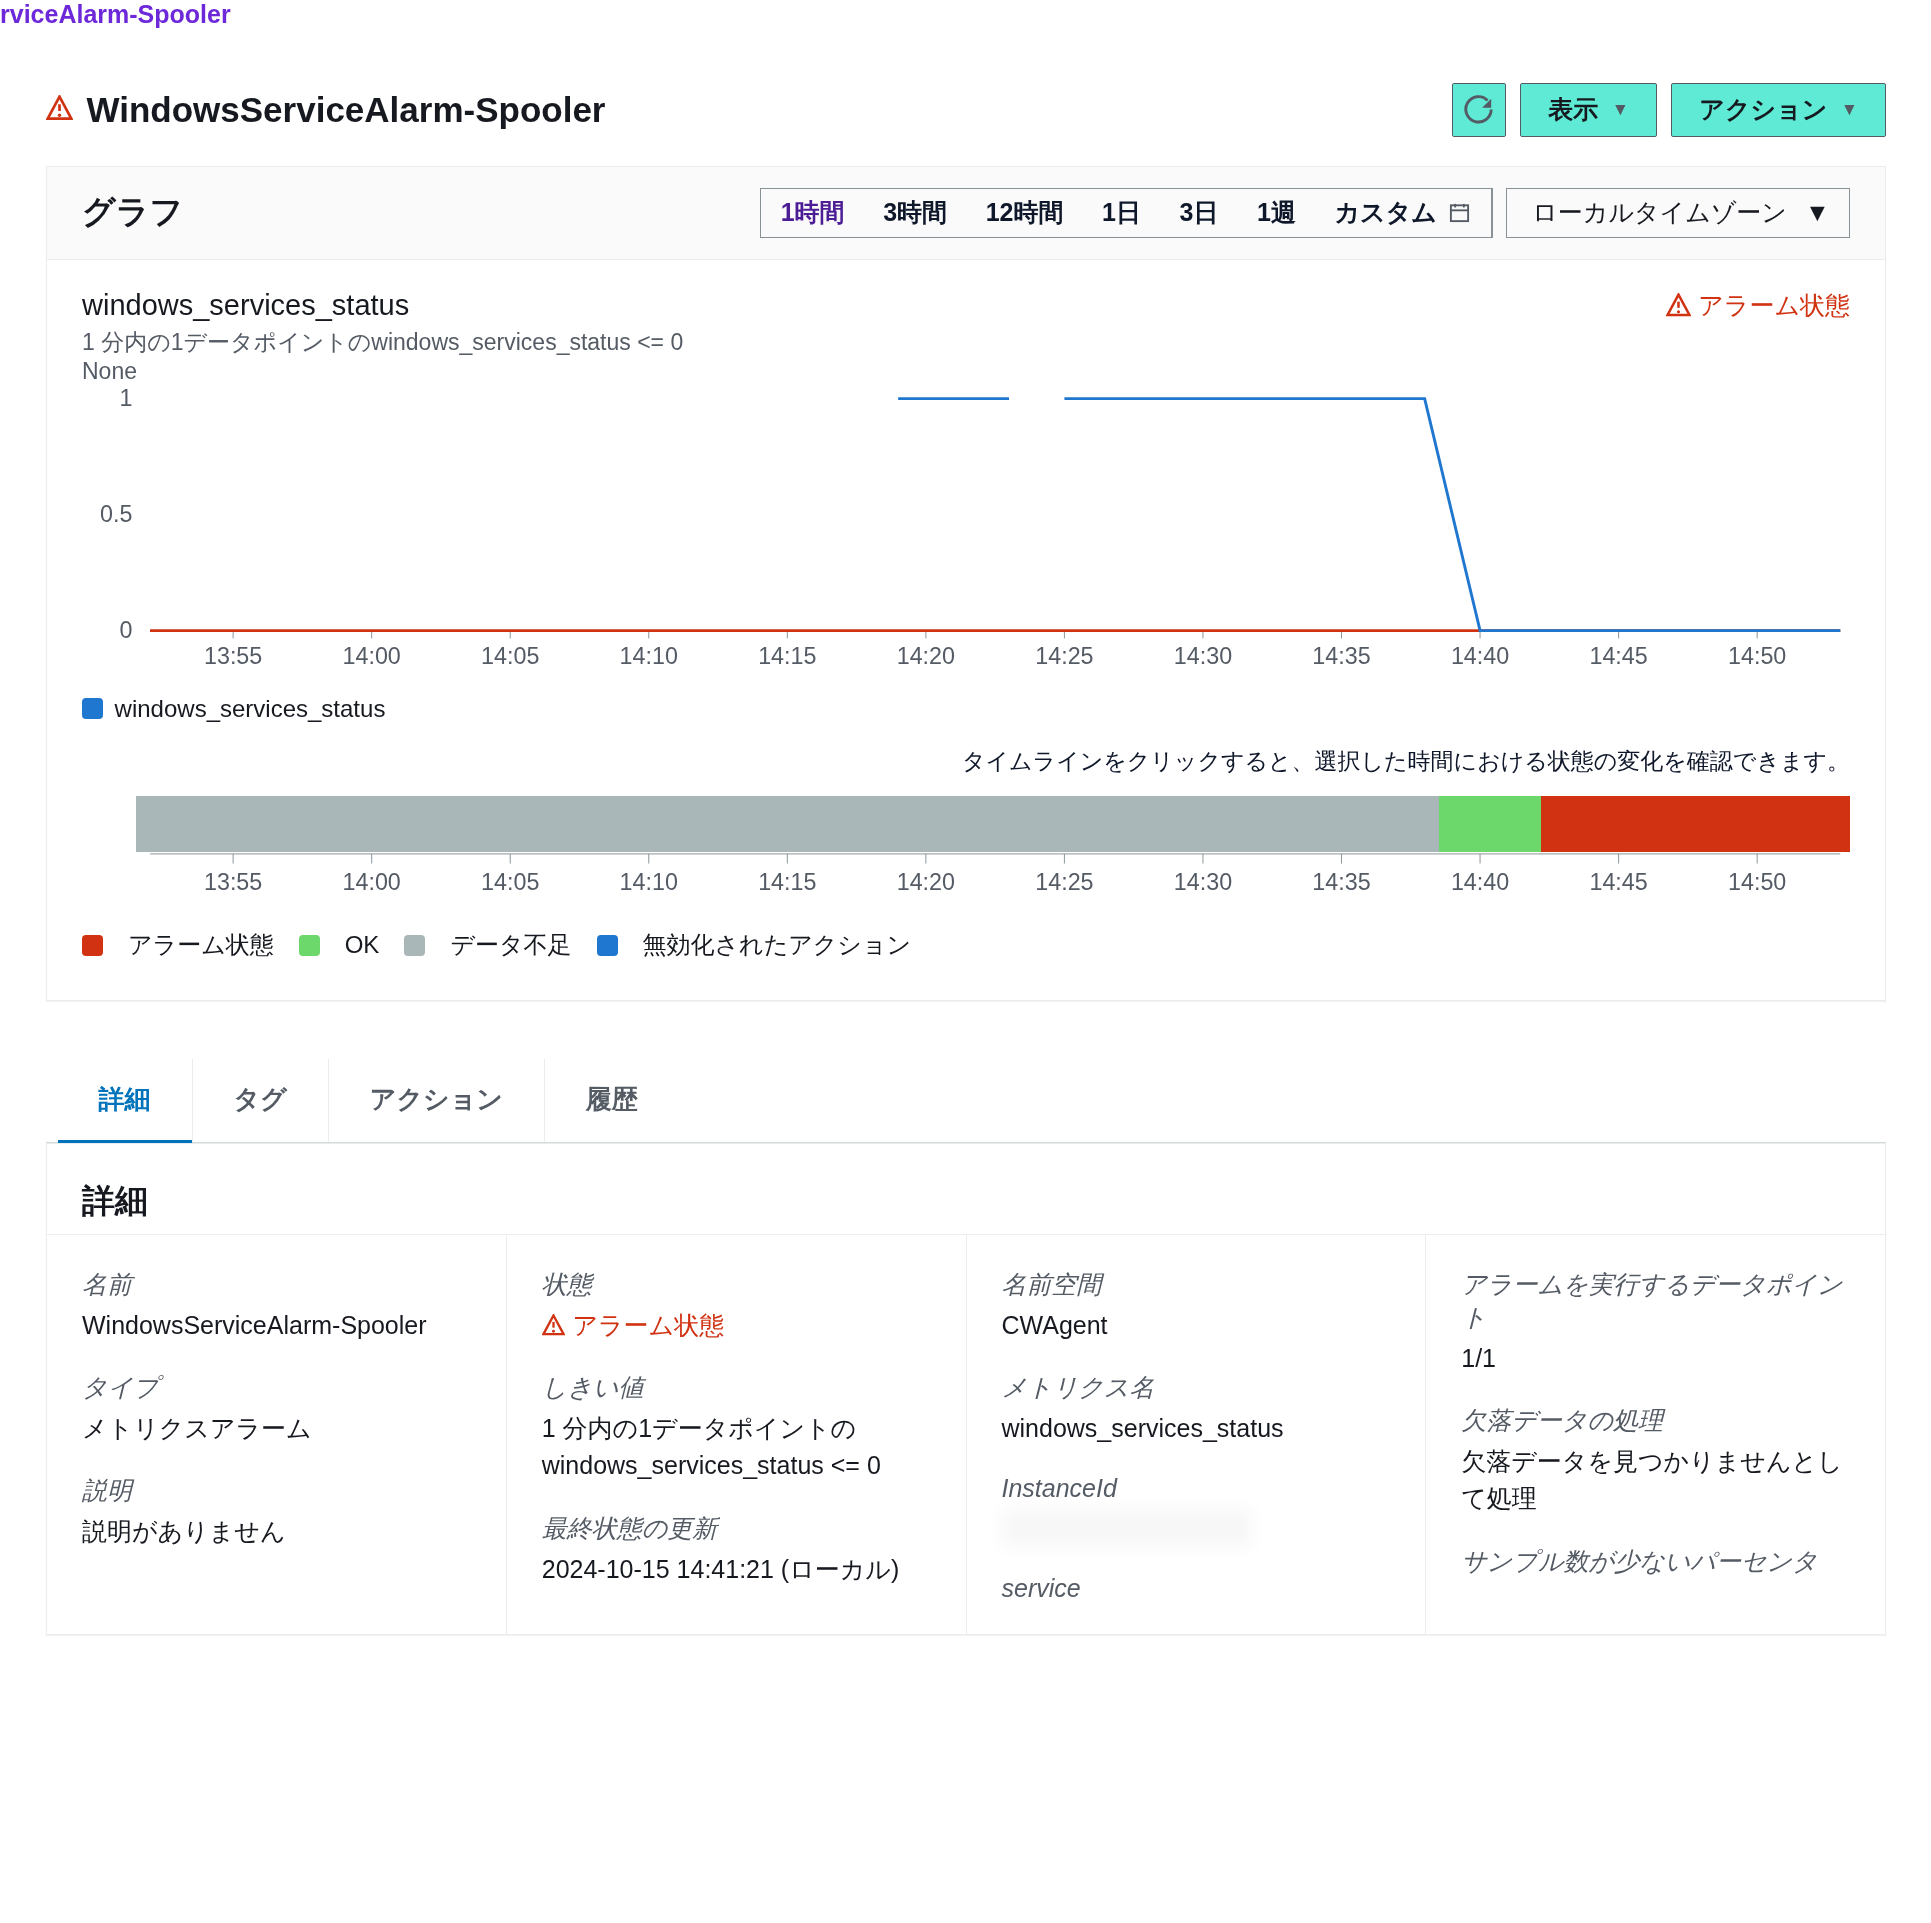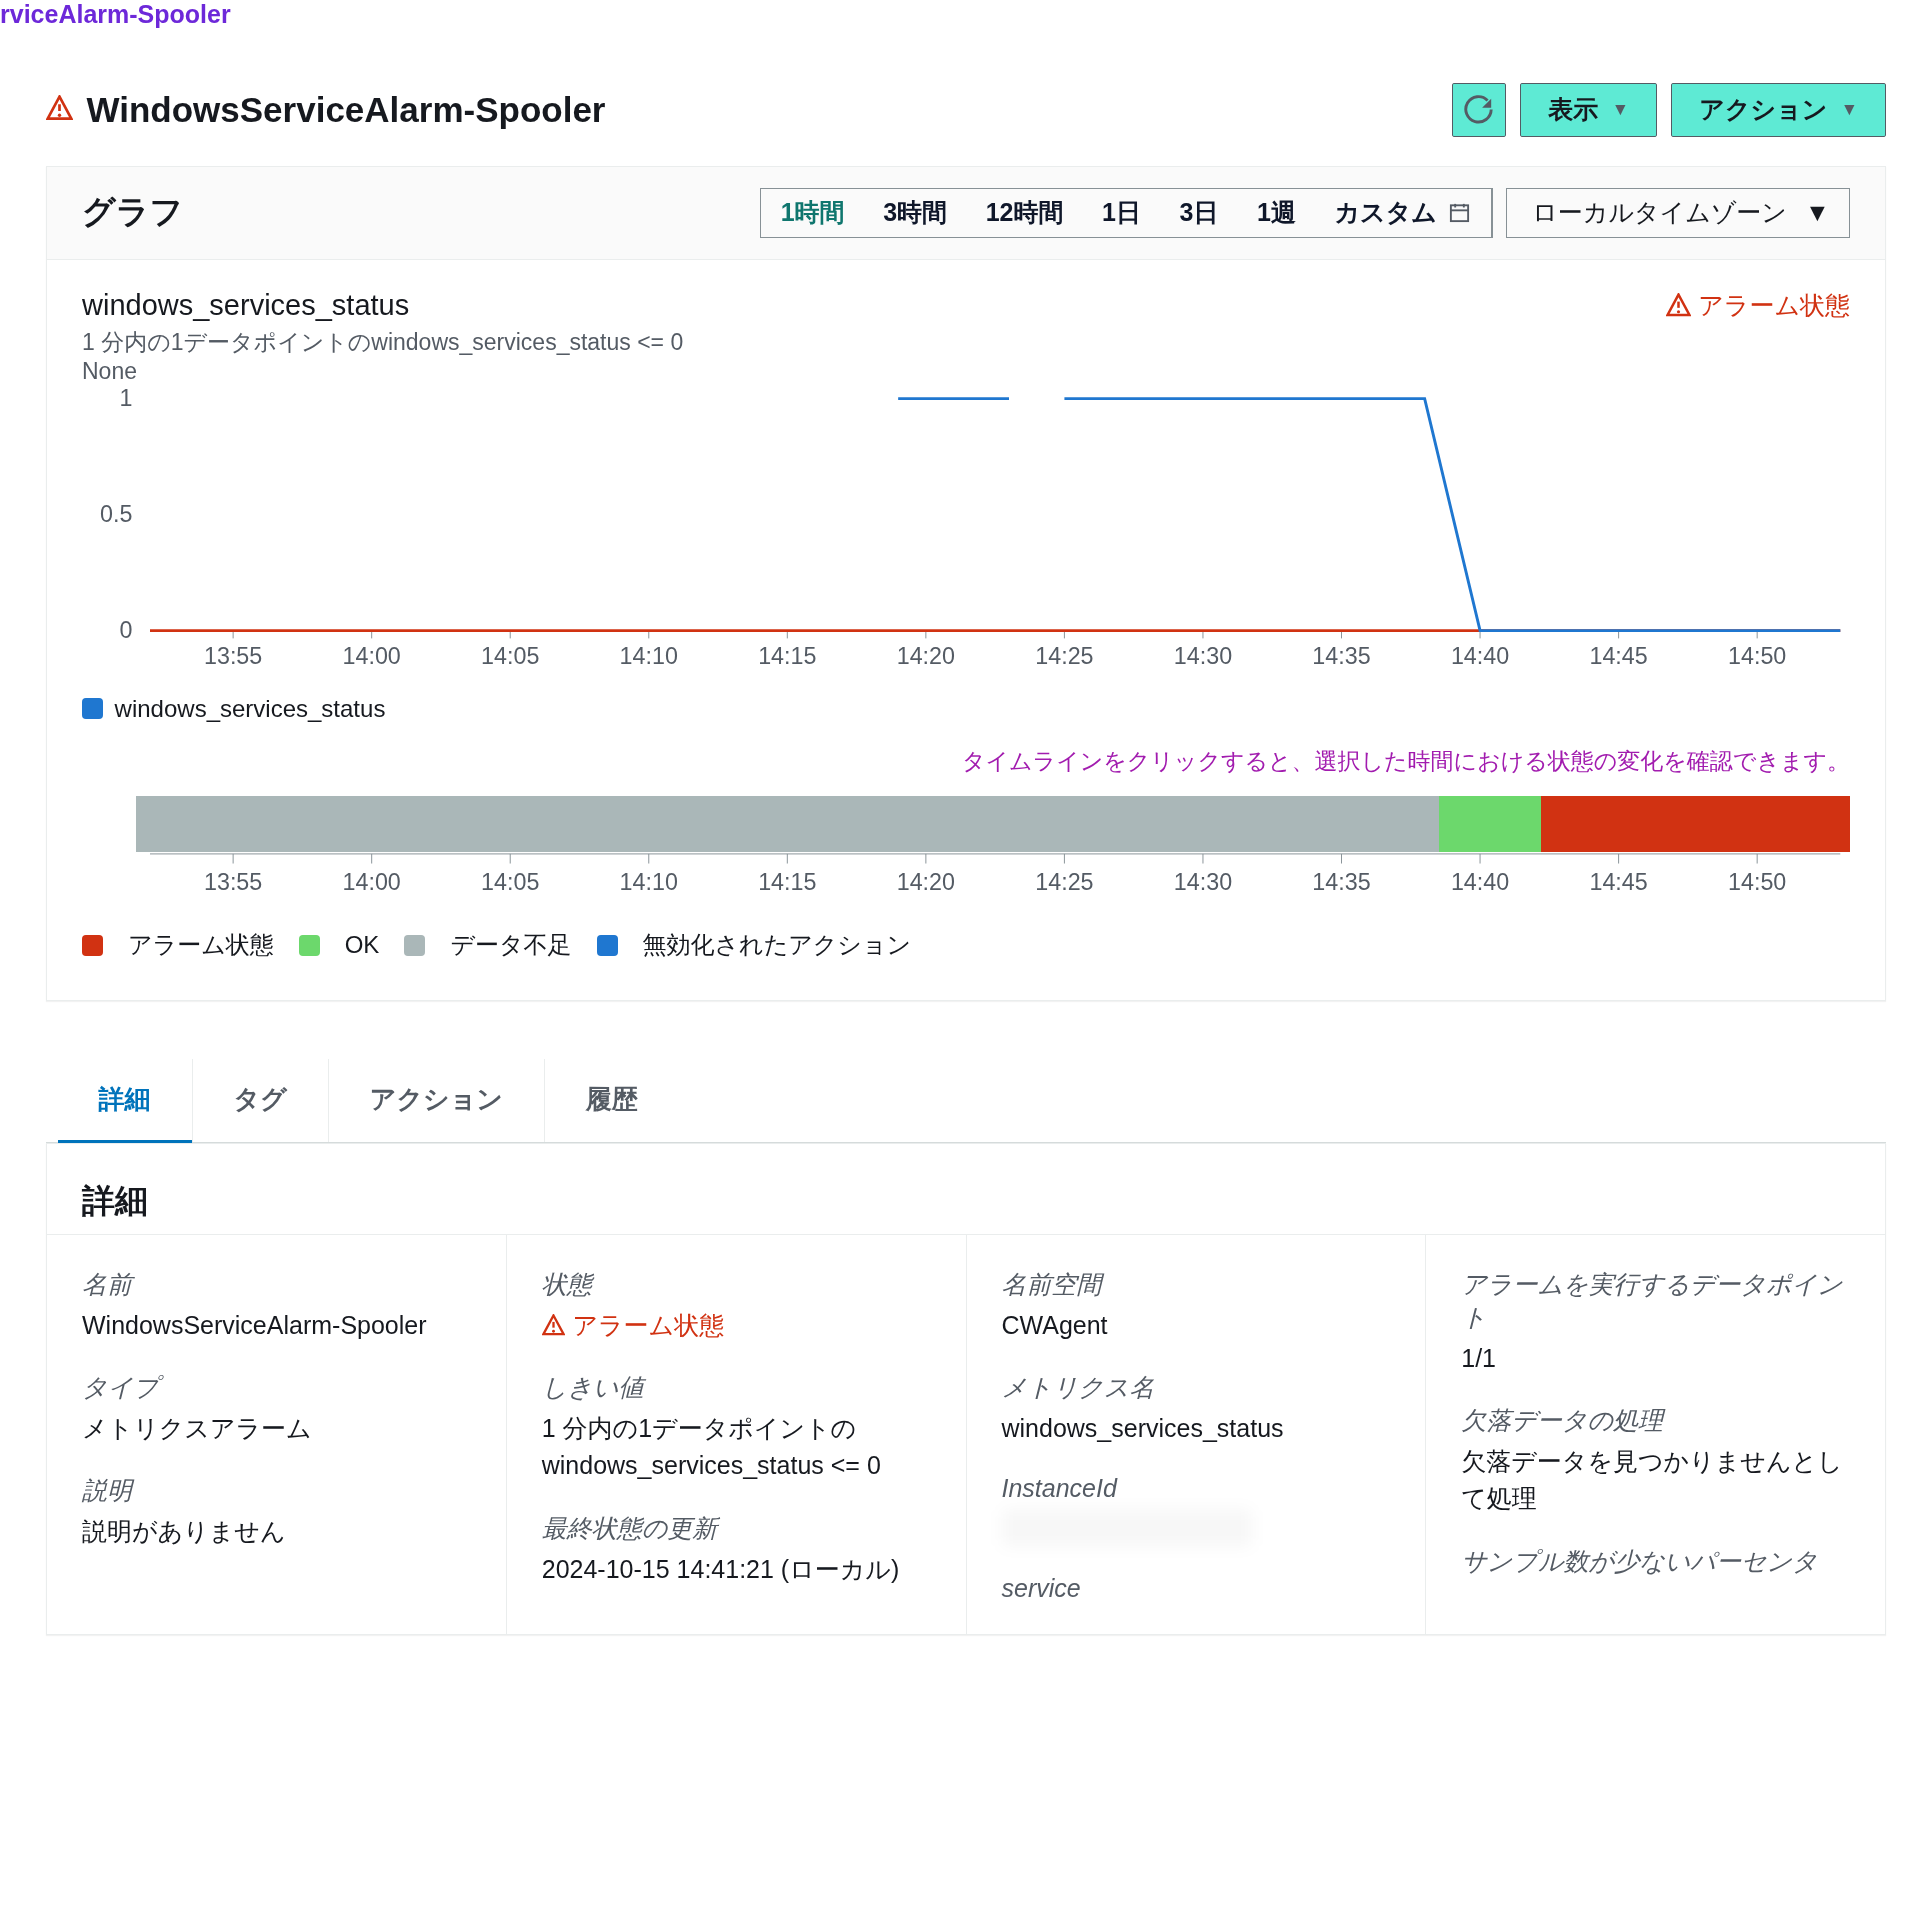--- a/index.html
+++ b/index.html
@@ -18,37 +18,37 @@
   .btn { background:#5eead4; border:1px solid #545b64; border-radius:1.9px; height:54px; padding:0 27px; font-size:25px; font-weight:700; color:#16191f; display:inline-flex; align-items:center; gap:13.5px; cursor:pointer; }
   .btn .caret { font-size:17.4px; color:#545b64;}
   .btn.square { width:54px; padding:0; justify-content:center;}
   .btn.square svg{ width:29px; height:29px; }
   
   .card { border:1px solid #eaeded; background:#fff; box-shadow: 0 1px 1px rgba(0,0,0,0.05); margin-bottom:58px;}
   .card-header { display:flex; align-items:center; justify-content:space-between; padding:21px 35px; border-bottom:1px solid #eaeded; background:#fafafa;}
   .card-header h2 { margin:0; font-size:33px; font-weight:700;}
   .range-switcher { border:1px solid #879196; display:inline-flex; align-items:stretch; height:50px; }
   .range-switcher .seg { padding:0 19.3px; display:flex; align-items:center; font-size:25px; font-weight:700; color:#0f172a; cursor:pointer;}
-  .range-switcher .seg.active{ color:#0f766e; }
+  .range-switcher .seg.active{ color:#4c1d95; }
   .range-switcher .seg.custom { gap:11.6px; }
   .range-switcher .divider { width:1px; background:#879196; }
   .tz-select { border:1px solid #879196; height:50px; display:inline-flex; align-items:center; gap:18px; padding:0 19.3px 0 25px; font-size:25px; color:#16191f; margin-left:13.5px; cursor:pointer;}
   .card-body { padding:29px 35px 39px; }
   .chart-title-row { display:flex; justify-content:space-between; align-items:flex-start;}
   .chart-title { font-size:29px; font-weight:400; color:#16191f; margin:0 0 5.8px;}
   .chart-sub { font-size:23px; color:#545b64;}
   .alarm-state { display:inline-flex; align-items:center; gap:7.7px; color:#d13212; font-size:25px; font-weight:400;}
   .alarm-state svg{width:25px;height:25px;}
   
   .chart-wrap { }
   .chart-ylabel { font-size:23px; color:#545b64; margin-bottom:3.9px;}
   svg.line-chart { width:100%; height:290px; display:block;}
   .series-legend { display:flex; align-items:center; gap:11.6px; margin-top:15.4px; font-size:24px; color:#16191f;}
   .swatch { width:21px; height:21px; border-radius:3.9px; display:inline-block;}
-  .timeline-hint { text-align:right; font-size:23px; color:#a21caf; margin-top:23px;}
+  .timeline-hint { text-align:right; font-size:23px; color:#0f172a; margin-top:23px;}
   
   .timeline-bar { height:56px; width:100%; margin-top:19.3px; display:flex; }
   .timeline-chunk { height:100%; }
   svg.timeline-axis { width:100%; height:48px; display:block;}
   .state-legend { display:flex; gap:25px; margin-top:29px; font-size:24px; color:#16191f; align-items:center;}
   .state-legend .swatch{ border-radius:3.9px;}
   
   .tabs { display:flex; border-bottom:1px solid #d5dbdb; padding:0 11.6px;}
   .tab { padding:23px 41px; font-size:26px; font-weight:700; color:#545b64; cursor:pointer; border-left:1px solid #eaeded;}
   .tab:first-child{border-left:none;}

